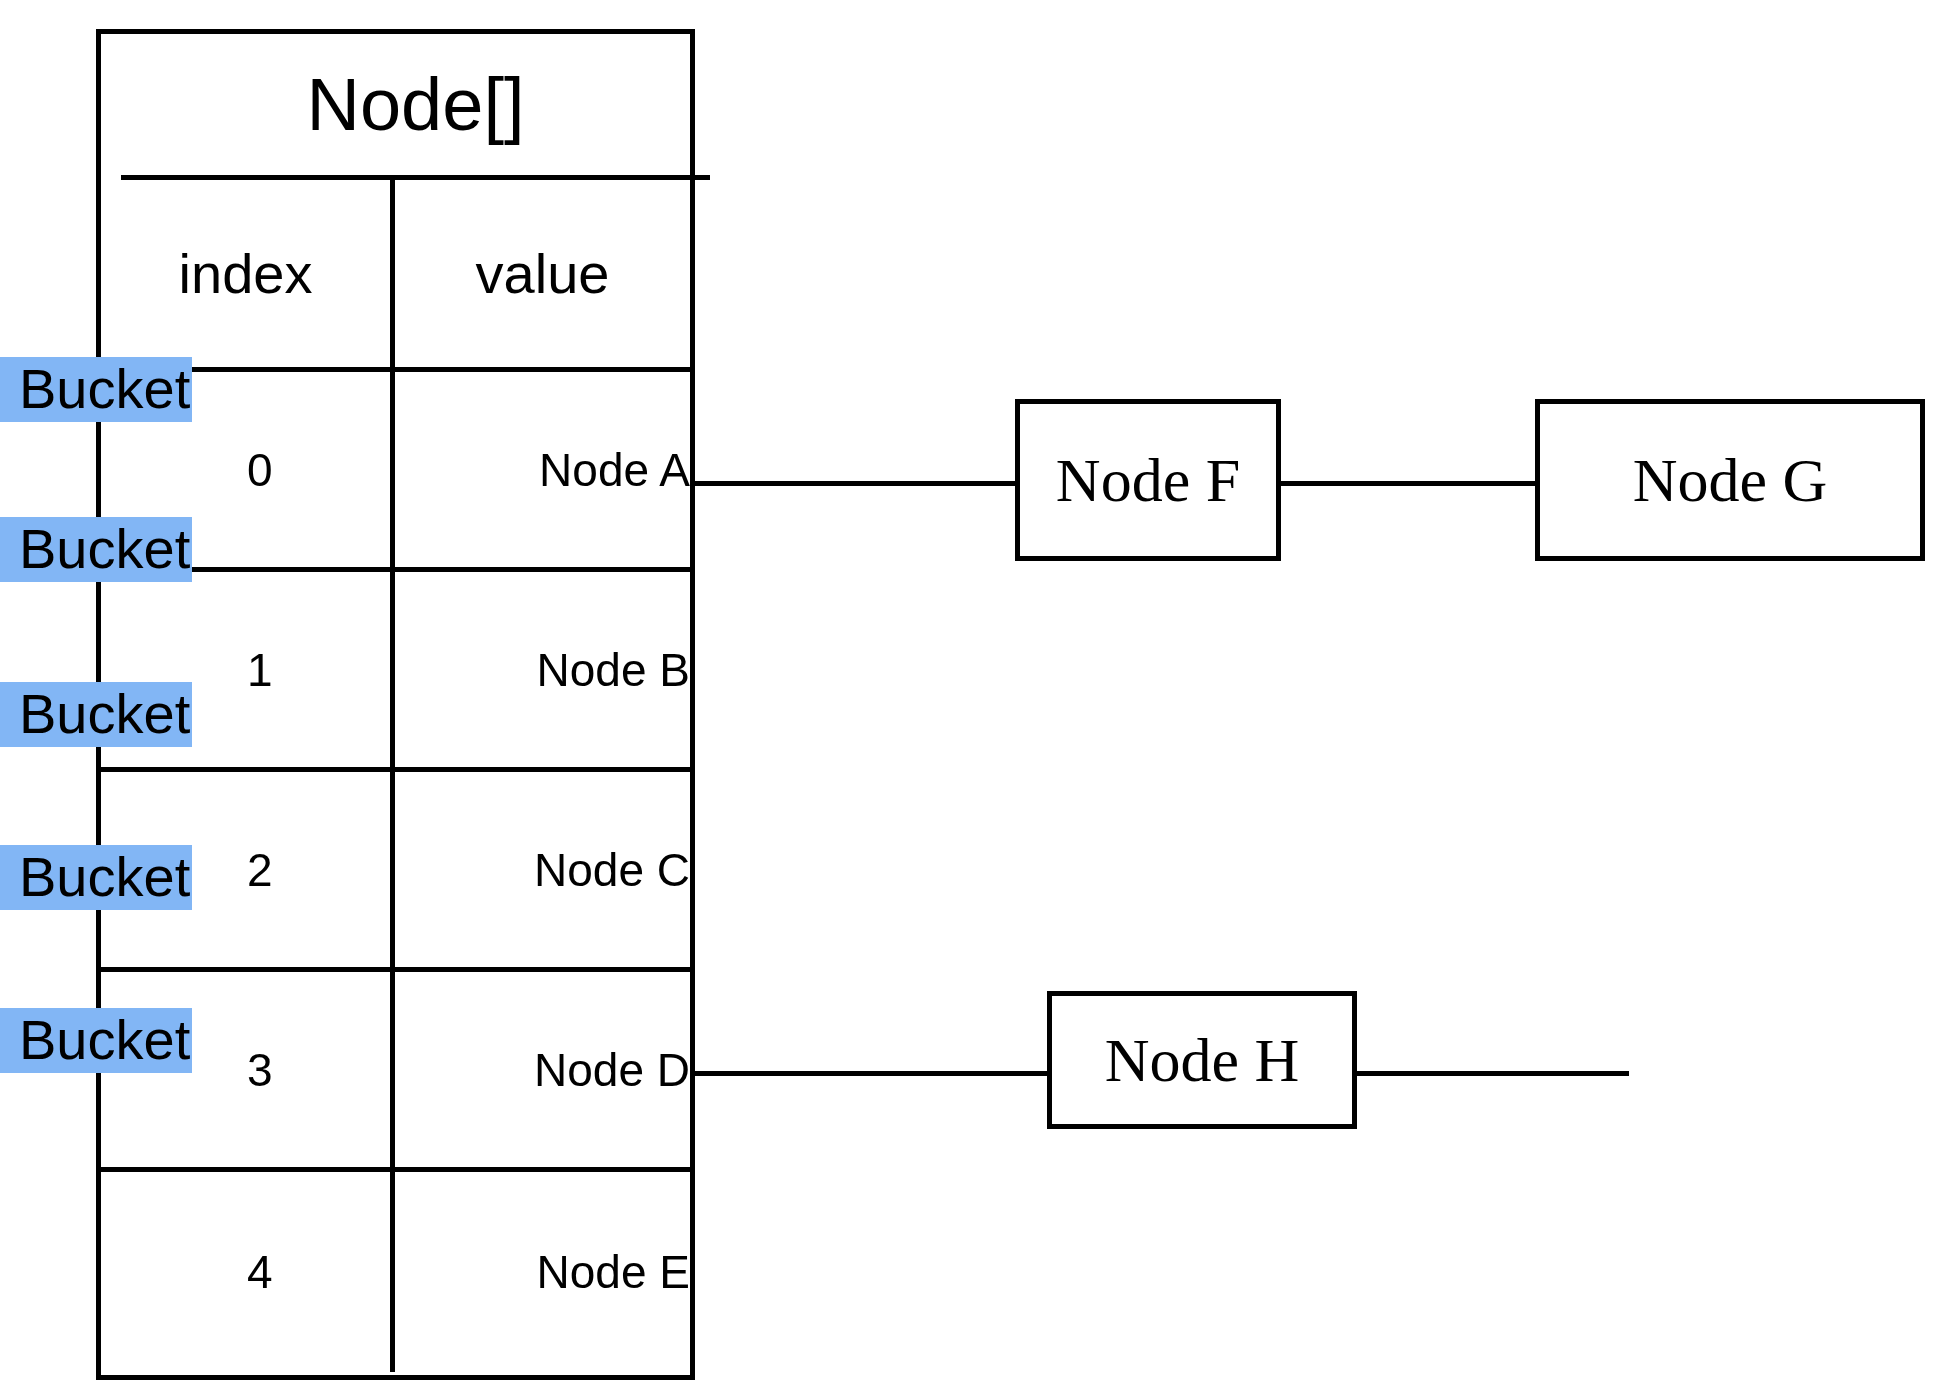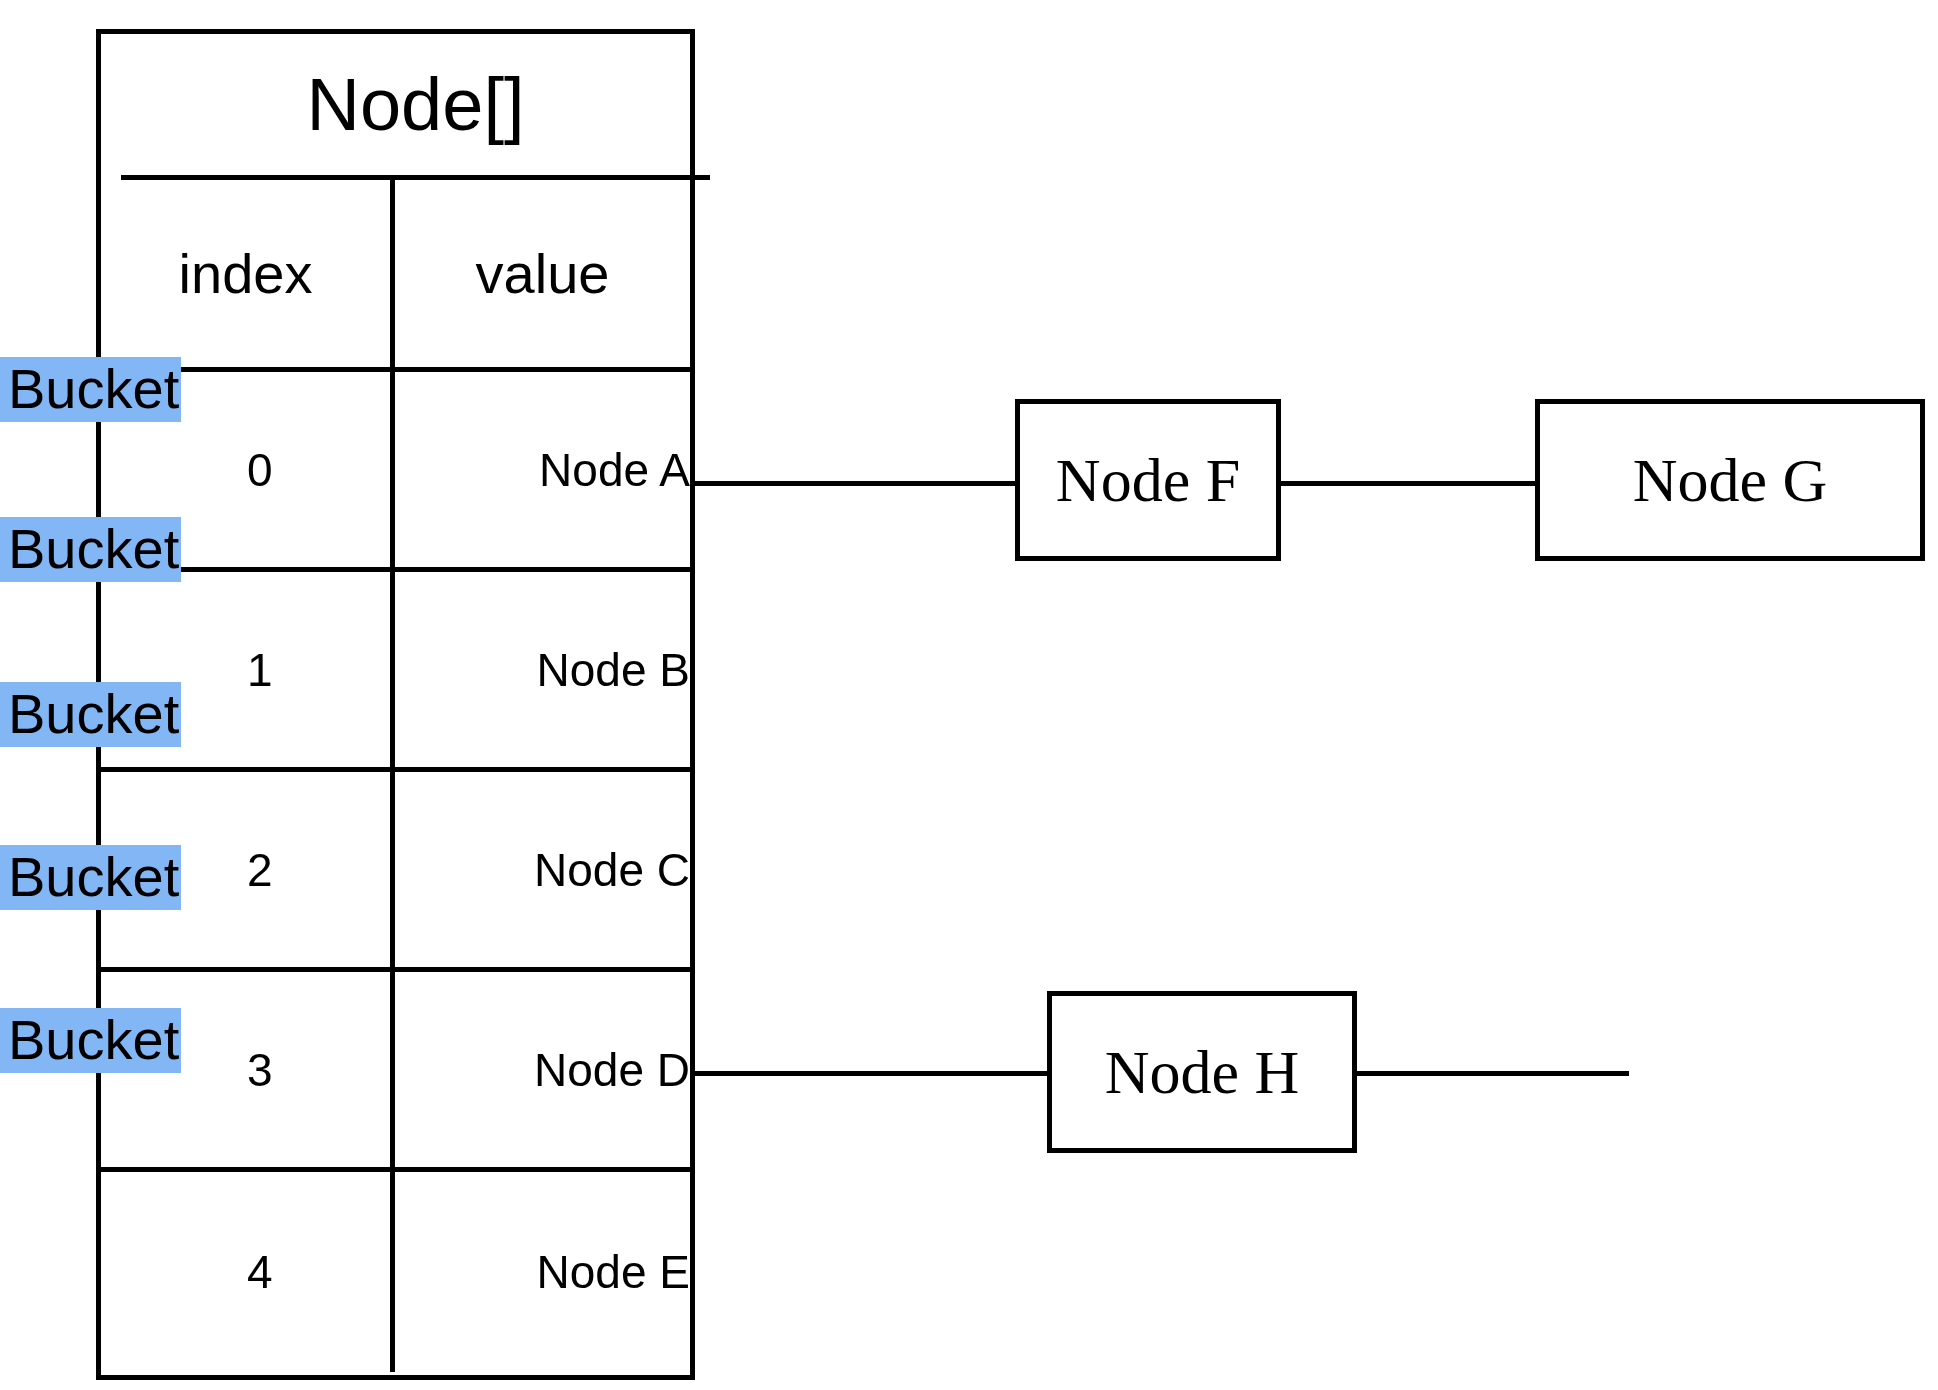--- a/index.html
+++ b/index.html
@@ -125,21 +125,21 @@
     line-height: 1;
     white-space: nowrap;
   }
 
   
   .bucket-label {
     position: absolute;
     left: 0px;
     font-size: 56px;
     line-height: 1.16;
-    padding: 0 2px 0 8px;
+    padding: 0 2px 0 19px;
     background: #82b6f5;
     color: #000000;
     white-space: nowrap;
     z-index: 6;
   }
 
   
   .node-box {
     position: absolute;
     box-sizing: border-box;
@@ -248,20 +248,20 @@
   </div>
 
   <div class="link" style="left:1277px; top:481px; width:262px;"></div>
 
   <div class="node-box" style="left:1535px; top:399px; width:390px; height:162px;">
     <span class="node-box-text">Node G</span>
   </div>
 
   <div class="link" style="left:693px; top:1071px; width:358px;"></div>
 
-  <div class="node-box" style="left:1047px; top:991px; width:310px; height:162px;">
+  <div class="node-box" style="left:1047px; top:991px; width:310px; height:138px;">
     <span class="node-box-text">Node H</span>
   </div>
 
   <div class="link" style="left:1353px; top:1071px; width:276px;"></div>
 
 
 </div>
 
 </body></html>

